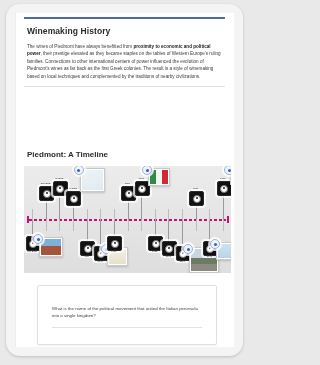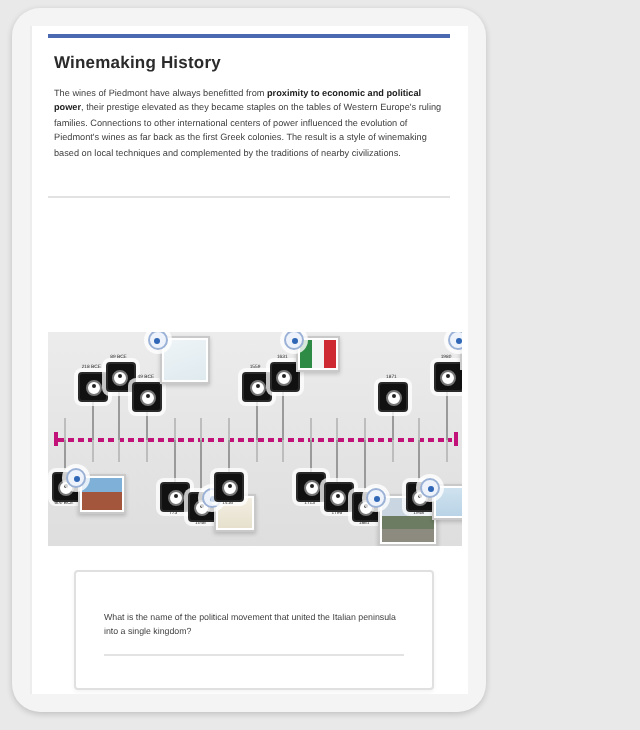--- a/index.html
+++ b/index.html
@@ -19,21 +19,21 @@
     background:#ffffff;overflow:hidden;
   }
   .page{
     position:absolute;left:0;top:0;width:219px;height:334px;
     background:#ffffff;
   }
   .article-card{
     position:absolute;left:9px;top:4px;width:201px;
     background:#ffffff;
     border-bottom:1px solid #e2e2e2;
-    padding-bottom:18px;
+    padding-bottom:6px;
   }
   .accent-rule{
     height:2px;background:#4a69b0;width:100%;margin-bottom:7px;
   }
   .article-title{
     font-size:8.5px;font-weight:bold;color:#2b2b2b;
     letter-spacing:0.1px;margin:0 0 7px 3px;
   }
   .article-body{
     font-size:4.6px;line-height:1.62;color:#3c3c3c;
@@ -121,20 +121,21 @@
 <div class="device">
   <div class="device-screen">
     <div class="page">
 
       <div class="article-card">
         <div class="accent-rule"></div>
         <div class="article-title">Winemaking History</div>
         <div class="article-body">The wines of Piedmont have always benefitted from <b>proximity to economic and political power</b>, their prestige elevated as they became staples on the tables of Western Europe's ruling families. Connections to other international centers of power influenced the evolution of Piedmont's wines as far back as the first Greek colonies. The result is a style of winemaking based on local techniques and complemented by the traditions of nearby civilizations.</div>
       </div>
 
+      <div class="section-title">Piedmont: A Timeline</div>
 
       <div class="timeline">
         <div class="axis"></div>
         <div class="axis-cap" style="left:3px;"></div>
         <div class="axis-cap" style="left:203px;"></div>
         <div id="timeline-nodes">
             <div class="tick" style="left: 8px;"></div>
             <div class="stem" style="left: 8px; top: 54px; height: 16px;"></div>
             <div class="marker" style="left: 1.5px; top: 70px;">
               <span class="dot"></span>

